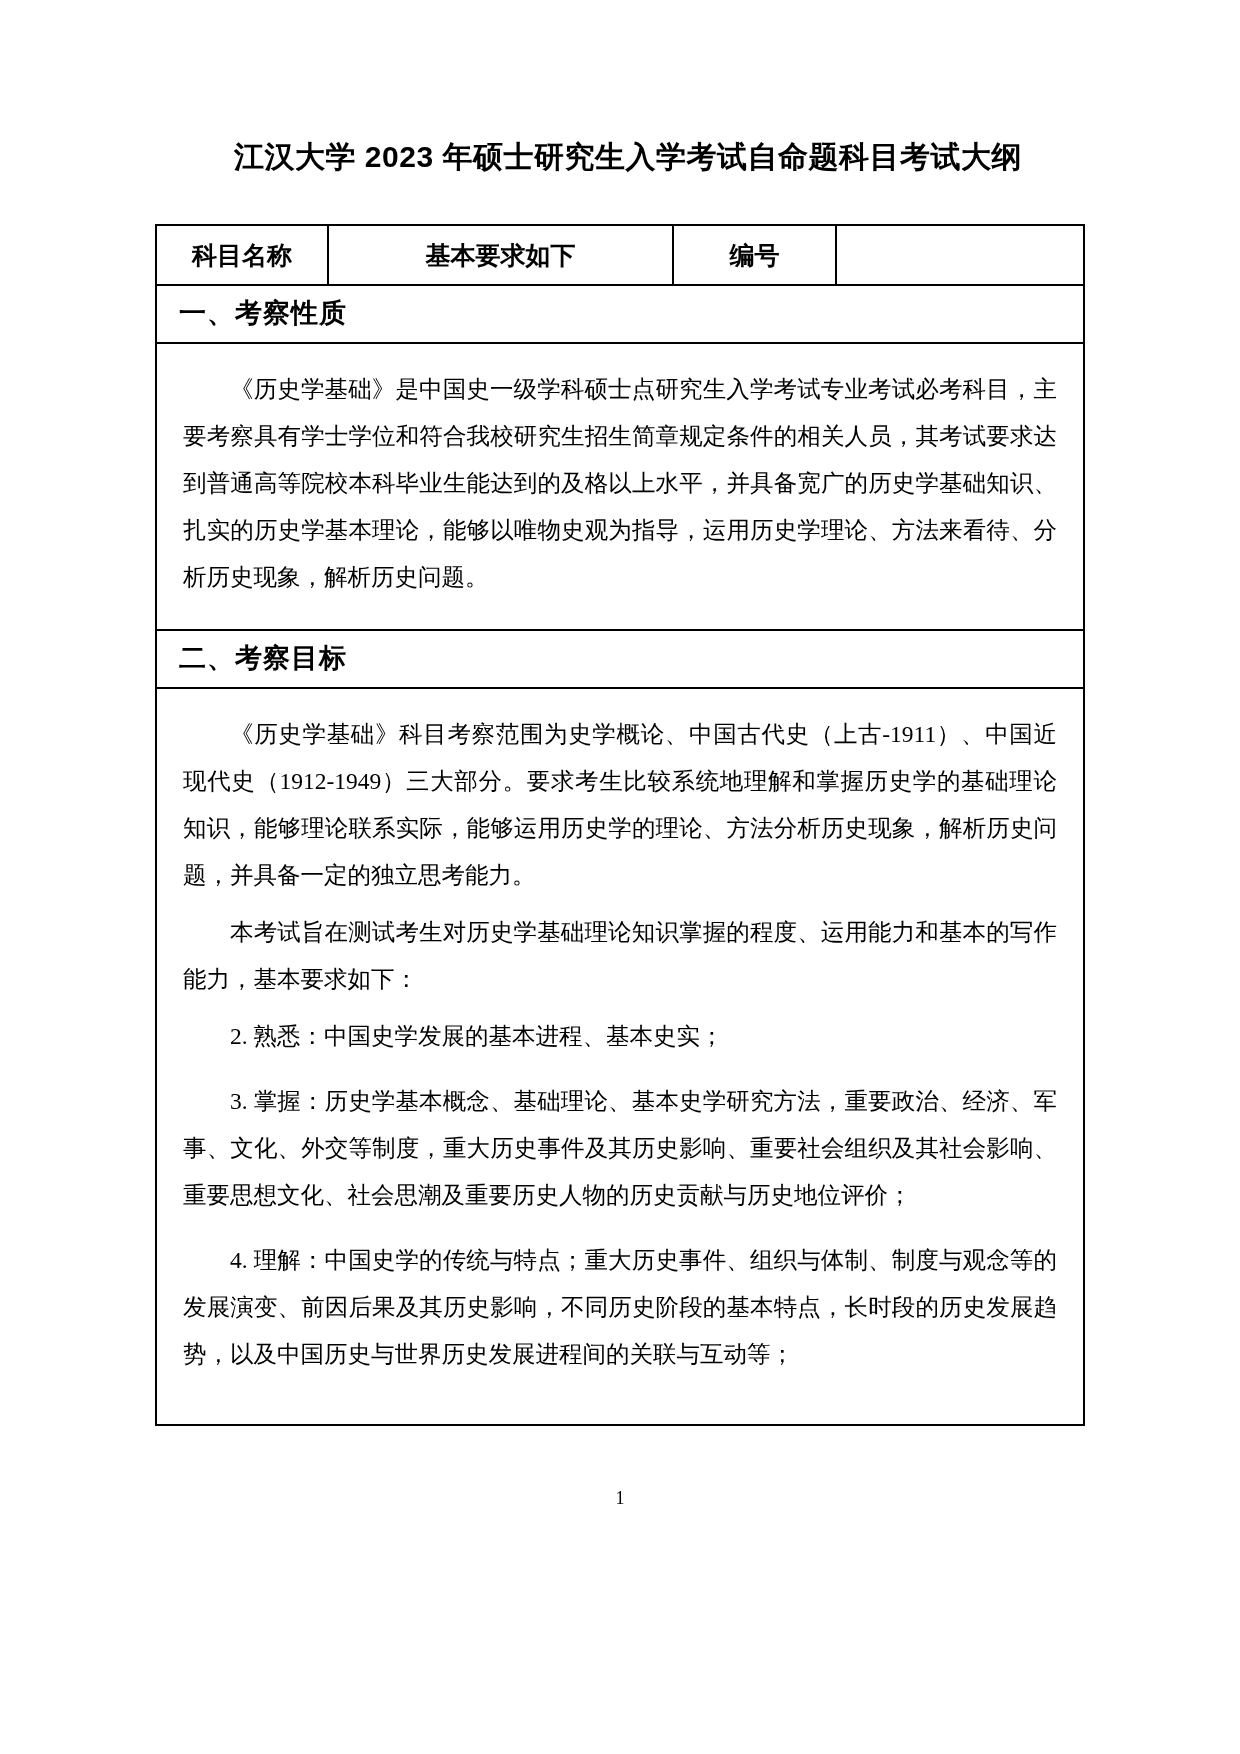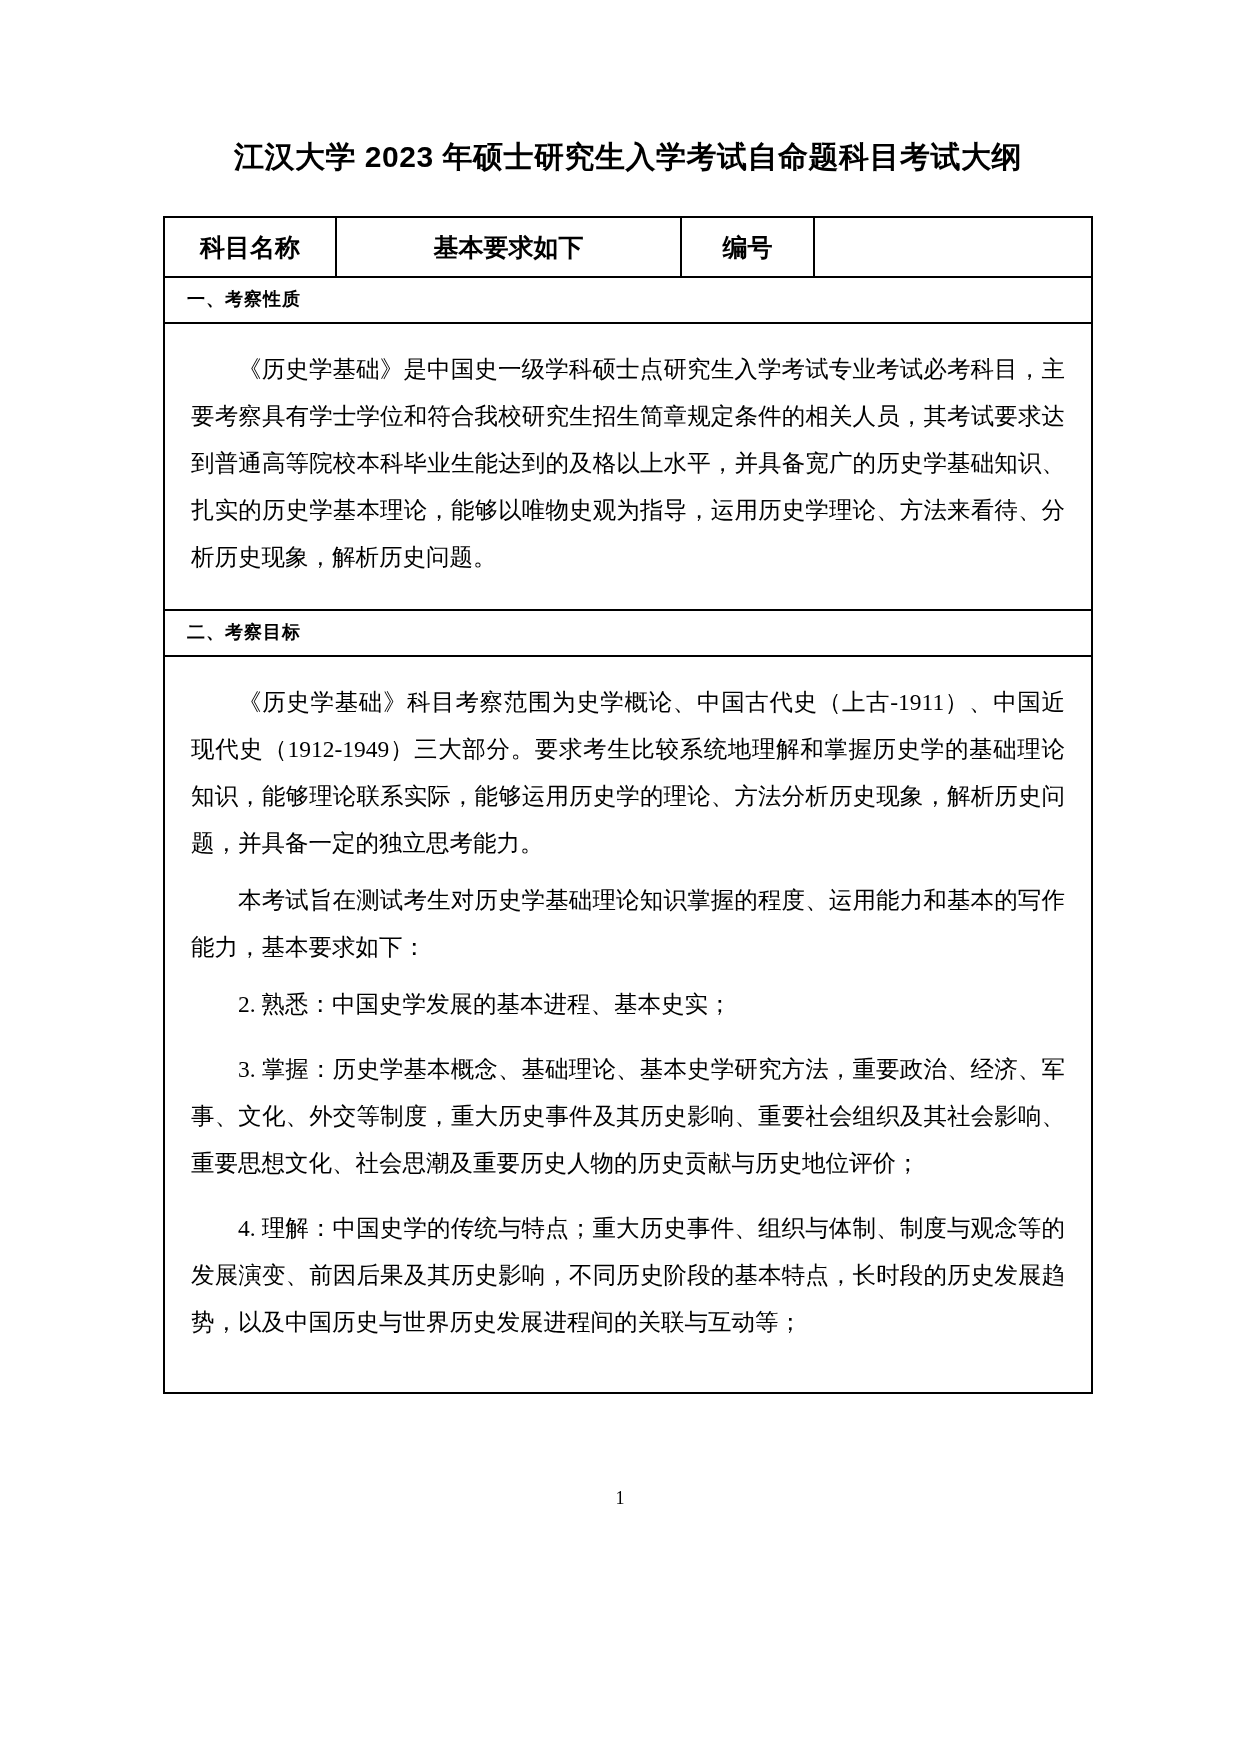--- a/index.html
+++ b/index.html
@@ -33,26 +33,25 @@
     font-size: 30px;
     font-weight: bold;
     letter-spacing: 0.5px;
     line-height: 1.25;
     font-family: "Liberation Sans", "DejaVu Sans", sans-serif;
   }
 
   .outline-table {
     position: absolute;
     left: 155px;
-    top: 216px;
+    top: 224px;
     width: 930px;
     border: 2px solid #000;
     border-collapse: collapse;
     box-sizing: border-box;
-    margin-left: 8px;
   }
 
   .row {
     display: flex;
     border-bottom: 2px solid #000;
   }
   .row.last { border-bottom: none; }
 
   .cell {
     box-sizing: border-box;
@@ -61,28 +60,28 @@
     align-items: center;
     justify-content: center;
     font-size: 25px;
     font-weight: bold;
     font-family: "Liberation Sans", "DejaVu Sans", sans-serif;
   }
   .cell.divider { border-right: 2px solid #000; }
 
   .c-label   { width: 172px; height: 58px; }
   .c-value   { width: 345px; height: 58px; }
-  .c-numlbl  { width: 133px; height: 58px; }
+  .c-numlbl  { width: 163px; height: 58px; }
   .c-numval  { width: 261px; height: 58px; }
 
   .section-head {
     box-sizing: border-box;
     width: 100%;
     padding: 9px 22px 11px 22px;
-    font-size: 18px;
+    font-size: 27px;
     font-weight: bold;
     letter-spacing: 1px;
     font-family: "Liberation Sans", "DejaVu Sans", sans-serif;
   }
 
   .section-body {
     box-sizing: border-box;
     width: 100%;
     padding: 22px 26px 28px 26px;
   }

